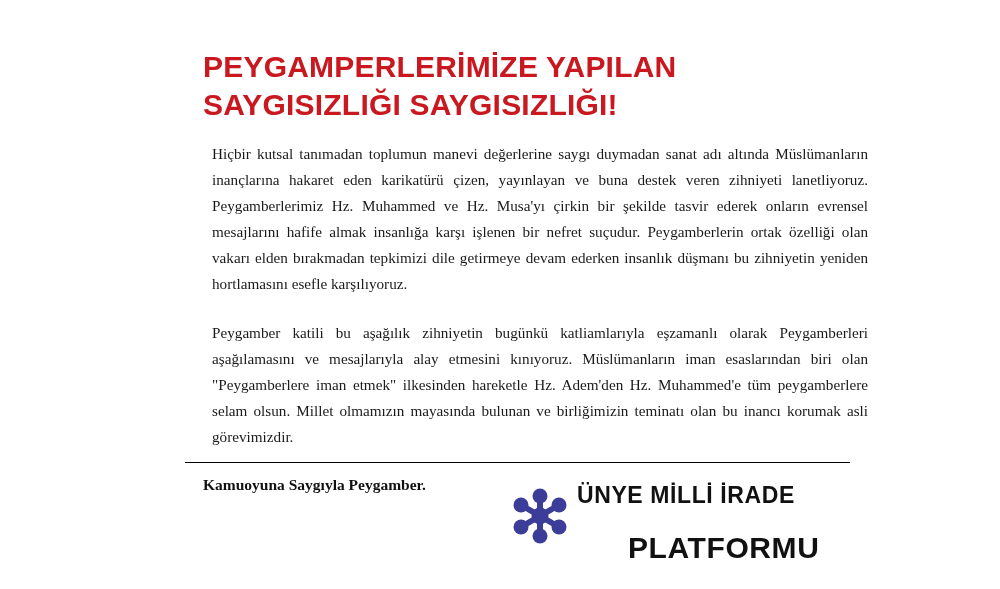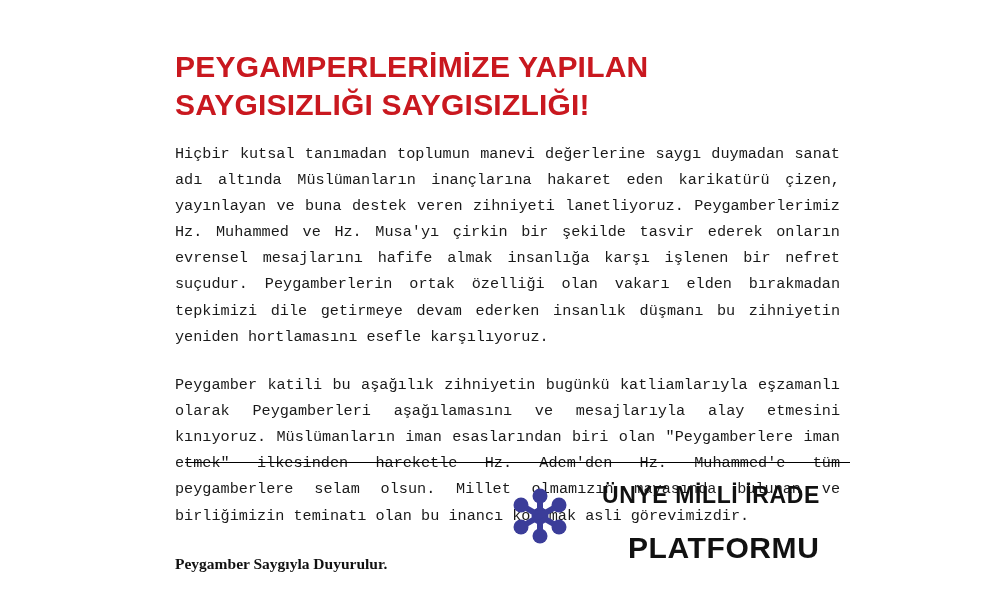--- a/index.html
+++ b/index.html
@@ -14,44 +14,44 @@
     overflow: hidden;
   }
   .page {
     position: relative;
     width: 1000px;
     height: 589px;
     background: #ffffff;
   }
   .content {
     position: absolute;
-    left: 175px;
+    left: 203px;
     top: 48px;
     width: 665px;
   }
   .headline {
     color: #c9181f;
     font-family: "Liberation Sans", sans-serif;
     font-weight: bold;
     font-size: 30px;
     line-height: 1.28;
     letter-spacing: 0.2px;
     margin: 0 0 16px 0;
   }
   .headline .line {
     display: block;
   }
   .body-par {
     color: #1a1a1a;
-    font-family: Liberation Mono, monospace;
+    font-family: Liberation Serif, serif;
     font-size: 15.2px;
     line-height: 1.72;
     text-align: justify;
     text-justify: inter-word;
-    margin: 0 0 20px 0;
+    margin: 0 0 20px 9px;
   }
   .body-par.second {
     margin-top: 22px;
   }
   .closing {
     font-family: "Liberation Serif", serif;
     font-weight: bold;
     font-size: 15.5px;
     color: #111111;
     margin-top: 26px;
@@ -74,21 +74,21 @@
   }
   .logo-wrap {
     position: absolute;
     left: 320px;
     top: 15px;
     width: 70px;
     height: 62px;
   }
   .org-name {
     position: absolute;
-    left: 417px;
+    left: 392px;
     top: 14px;
     font-family: "Liberation Sans", sans-serif;
     font-weight: bold;
     font-size: 23px;
     letter-spacing: 0.6px;
     color: #111111;
     line-height: 1.0;
   }
   .org-name2 {
     position: absolute;
@@ -111,21 +111,21 @@
 
     <h1 class="headline">
       <span class="line">PEYGAMPERLERİMİZE YAPILAN</span>
       <span class="line">SAYGISIZLIĞI SAYGISIZLIĞI!</span>
     </h1>
 
     <p class="body-par">Hiçbir kutsal tanımadan toplumun manevi değerlerine saygı duymadan sanat adı altında Müslümanların inançlarına hakaret eden karikatürü çizen, yayınlayan ve buna destek veren zihniyeti lanetliyoruz. Peygamberlerimiz Hz. Muhammed ve Hz. Musa'yı çirkin bir şekilde tasvir ederek onların evrensel mesajlarını hafife almak insanlığa karşı işlenen bir nefret suçudur. Peygamberlerin ortak özelliği olan vakarı elden bırakmadan tepkimizi dile getirmeye devam ederken insanlık düşmanı bu zihniyetin yeniden hortlamasını esefle karşılıyoruz.</p>
 
     <p class="body-par second">Peygamber katili bu aşağılık zihniyetin bugünkü katliamlarıyla eşzamanlı olarak Peygamberleri aşağılamasını ve mesajlarıyla alay etmesini kınıyoruz. Müslümanların iman esaslarından biri olan "Peygamberlere iman etmek" ilkesinden hareketle Hz. Adem'den Hz. Muhammed'e tüm peygamberlere selam olsun. Millet olmamızın mayasında bulunan ve birliğimizin teminatı olan bu inancı korumak asli görevimizdir.</p>
 
-    <p class="closing">Peygamber Saygıyla Duyurulur.</p>
+    <p class="closing">Kamuoyuna Saygıyla Peygamber.</p>
 
   </div>
 
   <div class="divider"></div>
 
   <div class="footer">
 
     <div class="logo-wrap">
       <svg width="70" height="62" viewBox="0 0 70 62" xmlns="http://www.w3.org/2000/svg" aria-hidden="true">
         <g fill="#3b3d99">

